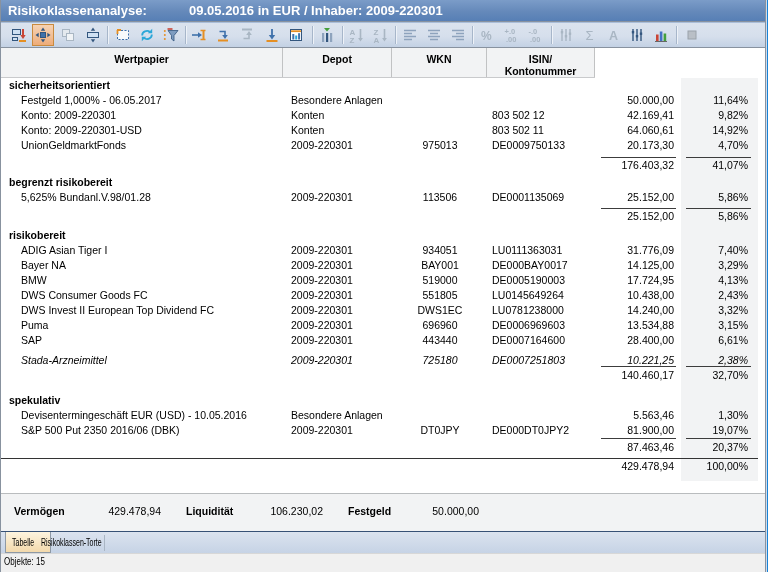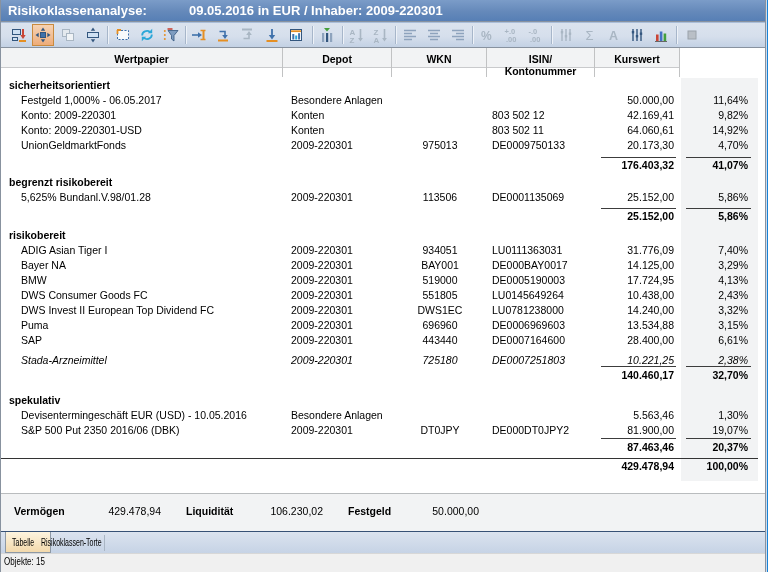--- a/index.html
+++ b/index.html
@@ -14,35 +14,35 @@
   .title-left { left:8px; }
   .title-right { left:189px; }
 
   .toolbar { position:absolute; left:1px; top:22px; width:764px; height:26px;
     background:linear-gradient(180deg,#dbe3ee 0%,#d6dfec 55%,#c3d1e4 100%);
     border-top:1px solid #aabed9; border-bottom:1px solid #88929f; }
   .tbi { position:absolute; top:1px; width:22px; height:22px; display:flex; align-items:center; justify-content:center; }
   .tbi.selected { background:linear-gradient(180deg,#f6d2b2 0%,#f1bf98 55%,#eeab77 100%); border:1px solid #c98a3e; }
   .tbsep { position:absolute; top:3px; width:1px; height:18px; background:#a7b6ca; box-shadow:1px 0 0 #eef2f8; }
 
-  .hdr { position:absolute; left:1px; top:48px; height:20px; display:flex; background:#f2f3f4; border-bottom:1px solid #c9cacc; }
+  .hdr { position:absolute; left:1px; top:48px; height:30px; display:flex; background:#f2f3f4; border-bottom:1px solid #c9cacc; }
   .hcell { font-weight:bold; text-align:center; padding-top:5px; line-height:12px; border-right:1px solid #c1c2c3; height:29px; }
 
   .graycol { position:absolute; left:681px; top:78px; width:77px; height:403px; background:#f2f3f4; }
 
   .trow { position:absolute; left:0; width:758px; height:15px; line-height:15px; white-space:nowrap; }
   .trow span { position:absolute; top:0; height:15px; line-height:15px; }
   .c-name  { left:21px; }
   .c-group { left:9px; font-weight:bold; }
   .c-depot { left:291px; }
   .c-wkn   { left:393px; width:94px; text-align:center; }
   .c-isin  { left:492px; }
   .c-kw    { left:596px; width:78px; text-align:right; }
   .c-at    { left:682px; width:66px; text-align:right; }
-  .bold { font-weight:bold; }
+  .bold { font-weight:normal; }
   .subline { position:absolute; height:1px; background:#3c3c3c; }
   .totalline { position:absolute; left:1px; top:458px; width:757px; height:1px; background:#333; }
 
   .summary { position:absolute; left:1px; top:493px; width:764px; height:38px; background:#f2f3f4; border-top:1px solid #b9bcbe; }
   .summary span { position:absolute; top:10px; height:15px; line-height:15px; }
   .sumlabel { font-weight:bold; }
 
   .tabstrip { position:absolute; left:1px; top:531px; width:764px; height:23px;
     background:linear-gradient(180deg,#dbe3ef 0%,#c6d3e5 100%);
     border-top:1px solid #375175; border-bottom:1px solid #d7d7d7; }
@@ -265,21 +265,20 @@
       <div class="tbsep" style="left: 471px;"></div>
       <div class="tbsep" style="left: 550px;"></div>
       <div class="tbsep" style="left: 675px;"></div>
     </div>
 
   <div class="hdr">
     <div class="hcell" style="width:282px"><span>Wertpapier</span></div>
     <div class="hcell" style="width:109px"><span>Depot</span></div>
     <div class="hcell" style="width:95px"><span>WKN</span></div>
     <div class="hcell" style="width:108px"><span>ISIN/</span><br><span>Kontonummer</span></div>
-    <div class="hcell" style="width:85px"><span>Kurswert</span></div>
   </div>
 
   <div class="graycol"></div>
   <div id="tbody">
       <div class="trow" style="top: 78px;">
         <span class="c-group">sicherheitsorientiert</span>
       </div>
       <div class="trow" style="top: 93px;">
         <span class="c-name">Festgeld 1,000% - 06.05.2017</span>
         <span class="c-depot">Besondere Anlagen</span>

